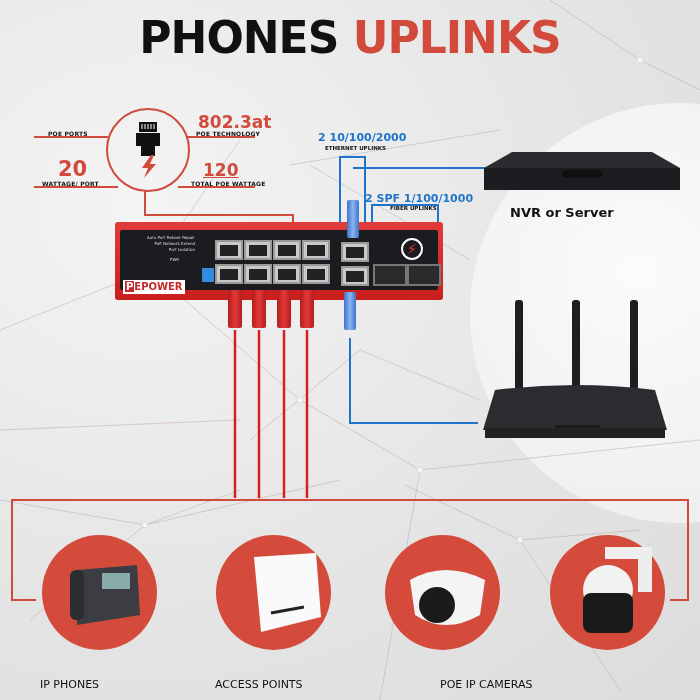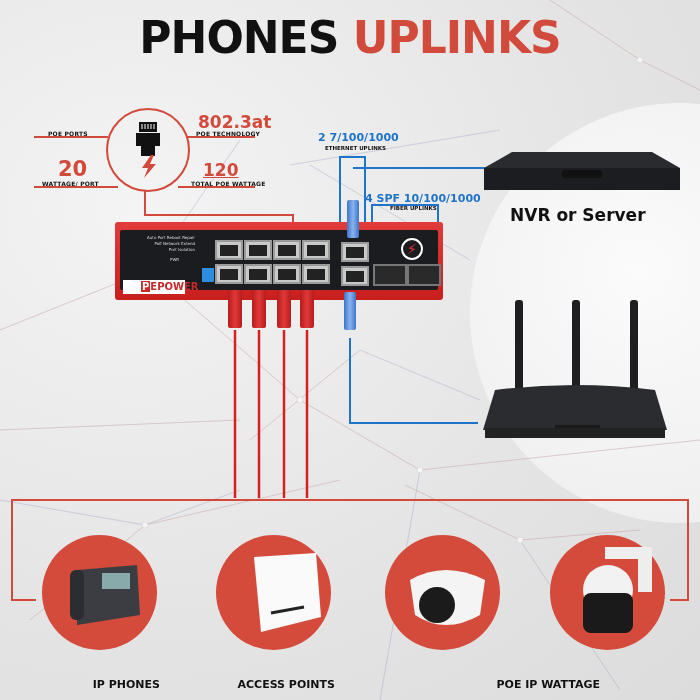--- a/index.html
+++ b/index.html
@@ -10,28 +10,28 @@
     .white-arc { left:470px; top:103px; width:420px; height:420px; border-radius:50%;
       background: radial-gradient(circle at 40% 40%, #fbfbfb 0%, #f1f1f1 60%, #eaeaea 100%); }
     .title { left:0; top:12px; width:700px; text-align:center; font-family:"DejaVu Sans", sans-serif;
       font-weight:bold; font-size:44px; letter-spacing:-1px; }
     .title .w1 { color:#111; } .title .w2 { color:#d14a3b; }
     .spec-big { color:#d14a3b; font-weight:bold; font-family:"DejaVu Sans", sans-serif; }
     .spec-small { color:#111; font-weight:bold; font-size:6px; letter-spacing:0.2px; }
     .blue-big { color:#1f74c9; font-weight:bold; font-size:11px; }
     .blue-small { color:#111; font-weight:bold; font-size:5.5px; }
     .label { color:#111; font-weight:bold; }
-    .cap { color:#111; font-weight:bold; font-size:11px; text-align:right; }
+    .cap { color:#111; font-weight:normal; font-size:11px; text-align:left; }
     .circle { width:115px; height:115px; border-radius:50%; background:#d44b3c; }
     .switch { left:115px; top:222px; width:328px; height:78px; background:linear-gradient(#e23b3b,#c81e1e); border-radius:3px; }
     .switch-face { left:5px; top:8px; width:318px; height:60px; background:#1b1c1f; border-radius:2px; }
     .port { width:28px; height:20px; background:#c9c9c9; border:2px solid #9a9a9a; }
     .port::after { content:""; position:absolute; left:3px; top:3px; width:18px; height:11px; background:#222; }
     .sfp { width:34px; height:22px; background:#2a2a2a; border:2px solid #777; }
-    .logo { left:3px; top:50px; width:62px; height:14px; background:#fff; font-size:10px; font-weight:bold; color:#c62a2a; padding-left:18px; line-height:14px; }
+    .logo { left:3px; top:50px; width:62px; height:14px; background:#fff; font-size:10px; font-weight:bold; color:#c62a2a; padding-left:2px; line-height:14px; }
     .face-text { color:#ddd; font-size:4px; text-align:right; }
     .plug-red { width:14px; height:38px; background:linear-gradient(90deg,#b51c1c,#e13838,#b51c1c); border-radius:2px; }
     .plug-blue { width:12px; height:38px; background:linear-gradient(90deg,#3e74c9,#8ab4f0,#3e74c9); border-radius:2px; }
     .nvr { left:482px; top:150px; width:200px; height:45px; }
     .router { left:475px; top:290px; width:200px; height:150px; }
   </style>
 </head>
 <body>
 
 <div id="stage">
@@ -124,23 +124,23 @@
   </div>
 
   <div class="abs spec-small" style="left:48px;top:130px;">POE PORTS</div>
   <div class="abs spec-big" style="left:198px;top:112px;font-size:17px;">802.3at</div>
   <div class="abs spec-small" style="left:196px;top:130px;">POE TECHNOLOGY</div>
   <div class="abs spec-big" style="left:58px;top:157px;font-size:21px;">20</div>
   <div class="abs spec-small" style="left:42px;top:180px;">WATTAGE/ PORT</div>
   <div class="abs spec-big" style="left:203px;top:160px;font-size:17px;text-decoration:underline;">120</div>
   <div class="abs spec-small" style="left:191px;top:180px;">TOTAL POE WATTAGE</div>
 
-  <div class="abs blue-big" style="left:318px;top:131px;">2 7/100/1000</div>
+  <div class="abs blue-big" style="left:318px;top:131px;">2 10/100/2000</div>
   <div class="abs blue-small" style="left:325px;top:145px;">ETHERNET UPLINKS</div>
-  <div class="abs blue-big" style="left:365px;top:192px;">4 SPF 10/100/1000</div>
+  <div class="abs blue-big" style="left:365px;top:192px;">2 SPF 1/100/1000</div>
   <div class="abs blue-small" style="left:390px;top:205px;">FIBER UPLINKS</div>
 
   <div class="abs switch">
     <div class="abs switch-face">
       <div class="abs face-text" style="left:5px;top:5px;width:70px;">Auto Port Reboot Repair</div>
       <div class="abs face-text" style="left:5px;top:11px;width:70px;">PoE Network Extend</div>
       <div class="abs face-text" style="left:5px;top:17px;width:70px;">Port Isolation</div>
       <div class="abs face-text" style="left:50px;top:27px;text-align:left;">PWR</div>
       <div class="abs" style="left:82px;top:38px;width:12px;height:14px;background:#2f8de0;"></div>
       <div class="abs logo">
@@ -172,21 +172,21 @@
   <div class="abs plug-blue" style="left:347px;top:200px;"></div>
   <div class="abs plug-blue" style="left:344px;top:292px;"></div>
 
   <div class="abs nvr">
     <svg width="200" height="45">
       <polygon points="30,2 170,2 198,18 2,18" fill="#2a2b2e"></polygon>
       <rect x="2" y="18" width="196" height="22" fill="#1c1d20"></rect>
       <rect x="80" y="20" width="40" height="8" fill="#111" rx="3"></rect>
     </svg>
   </div>
-  <div class="abs label" style="left:510px;top:205px;font-size:17px;">NVR or Server</div>
+  <div class="abs label" style="left:510px;top:205px;font-size:13px;">NVR or Server</div>
 
   <div class="abs router">
     <svg width="200" height="150">
       <rect x="40" y="10" width="8" height="95" fill="#1e1e20" rx="3"></rect>
       <rect x="97" y="10" width="8" height="95" fill="#1e1e20" rx="3"></rect>
       <rect x="155" y="10" width="8" height="95" fill="#1e1e20" rx="3"></rect>
       <path d="M20,100 Q100,90 180,100 L192,140 L8,140 Z" fill="#2b2c2f"></path>
       <rect x="80" y="135" width="45" height="10" fill="#1a1a1a"></rect>
       <rect x="10" y="138" width="180" height="10" fill="#222"></rect>
     </svg>
@@ -215,15 +215,15 @@
     <svg width="115" height="115">
       <rect x="55" y="12" width="45" height="12" fill="#eee"></rect>
       <rect x="88" y="12" width="14" height="45" fill="#eee"></rect>
       <circle cx="58" cy="55" r="25" fill="#f2f2f2"></circle>
       <rect x="33" y="58" width="50" height="40" fill="#1a1a1a" rx="8"></rect>
     </svg>
   </div>
 
   <div class="abs cap" style="left:40px;top:678px;width:120px;">IP PHONES</div>
   <div class="abs cap" style="left:215px;top:678px;width:120px;">ACCESS POINTS</div>
-  <div class="abs cap" style="left:440px;top:678px;width:160px;">POE IP WATTAGE</div>
+  <div class="abs cap" style="left:440px;top:678px;width:160px;">POE IP CAMERAS</div>
 
 </div>
 
 </body></html>

